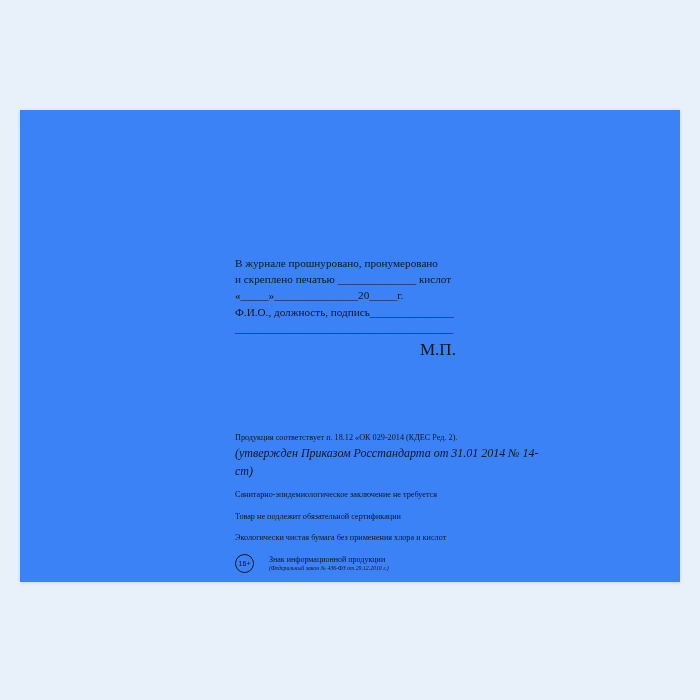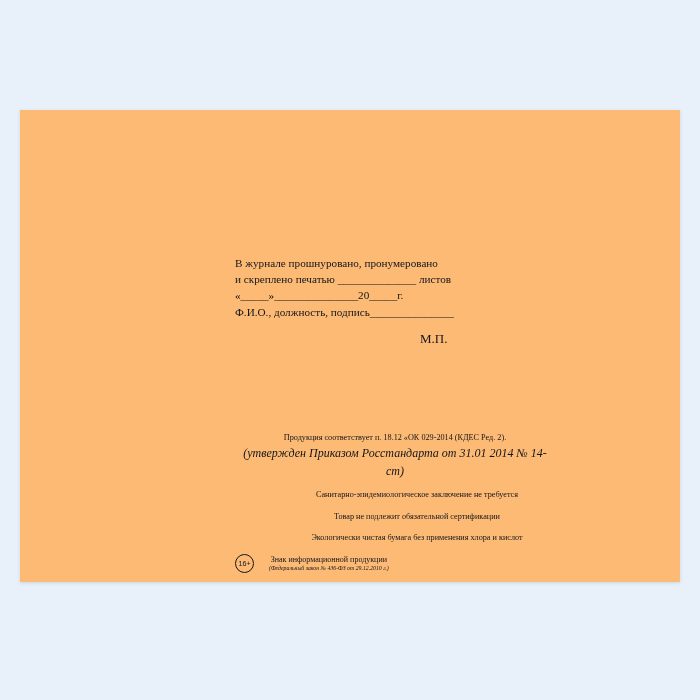--- a/index.html
+++ b/index.html
@@ -17,68 +17,66 @@
     position: relative;
     width: 700px;
     height: 700px;
   }
   .page {
     position: absolute;
     left: 20px;
     top: 110px;
     width: 660px;
     height: 472px;
-    background: #fdba74;
+    background: #3b82f6;
     box-shadow: 0 1px 3px rgba(60,90,130,0.18);
   }
   .block-top {
     position: absolute;
     left: 215px;
     top: 145px;
     width: 300px;
     font-size: 11.2px;
     color: #14161c;
     line-height: 1.45;
   }
   .block-top .ln {
     white-space: nowrap;
   }
   .mp {
     position: absolute;
     left: 400px;
-    top: 221px;
-    font-size: 13px;
+    top: 230px;
+    font-size: 17px;
     color: #14161c;
   }
   .block-bottom {
     position: absolute;
     left: 215px;
     top: 322px;
     width: 320px;
     color: #14161c;
-    text-align: center;
   }
   .bb-line1 {
     font-size: 8.2px;
     line-height: 1.5;
   }
   .bb-small {
     font-size: 7.2px;
     line-height: 1.5;
   }
   .bb-ital {
     font-size: 12px;
     font-style: italic;
     line-height: 1.5;
   }
   .spacer-sm { height: 9px; }
   .bb-line {
     font-size: 8.2px;
     line-height: 1.5;
-    margin-left: 44px;
   }
   .mark-row {
     display: flex;
     align-items: center;
     margin-top: 10px;
   }
   .age-badge {
     width: 17px;
     height: 17px;
     border-radius: 50%;
@@ -107,23 +105,24 @@
 </style>
 </head>
 <body>
 
 <div class="stage">
 
   <div class="page">
 
     <div class="block-top">
       <div class="ln">В журнале прошнуровано, пронумеровано</div>
-      <div class="ln">и скреплено печатью ______________ листов</div>
+      <div class="ln">и скреплено печатью ______________ кислот</div>
       <div class="ln">«_____»_______________20_____г.</div>
       <div class="ln">Ф.И.О., должность, подпись_______________</div>
+      <div class="ln">_______________________________________</div>
     </div>
 
     <div class="mp">М.П.</div>
 
     <div class="block-bottom">
       <div class="bb-line1">Продукция соответствует п. 18.12 «ОК 029-2014 (КДЕС Ред. 2).</div>
       <div class="bb-ital">(утвержден Приказом Росстандарта от 31.01 2014 № 14-ст)</div>
       <div class="spacer-sm"></div>
       <div class="bb-line">Санитарно-эпидемиологическое заключение не требуется</div>
       <div class="spacer-sm"></div>

